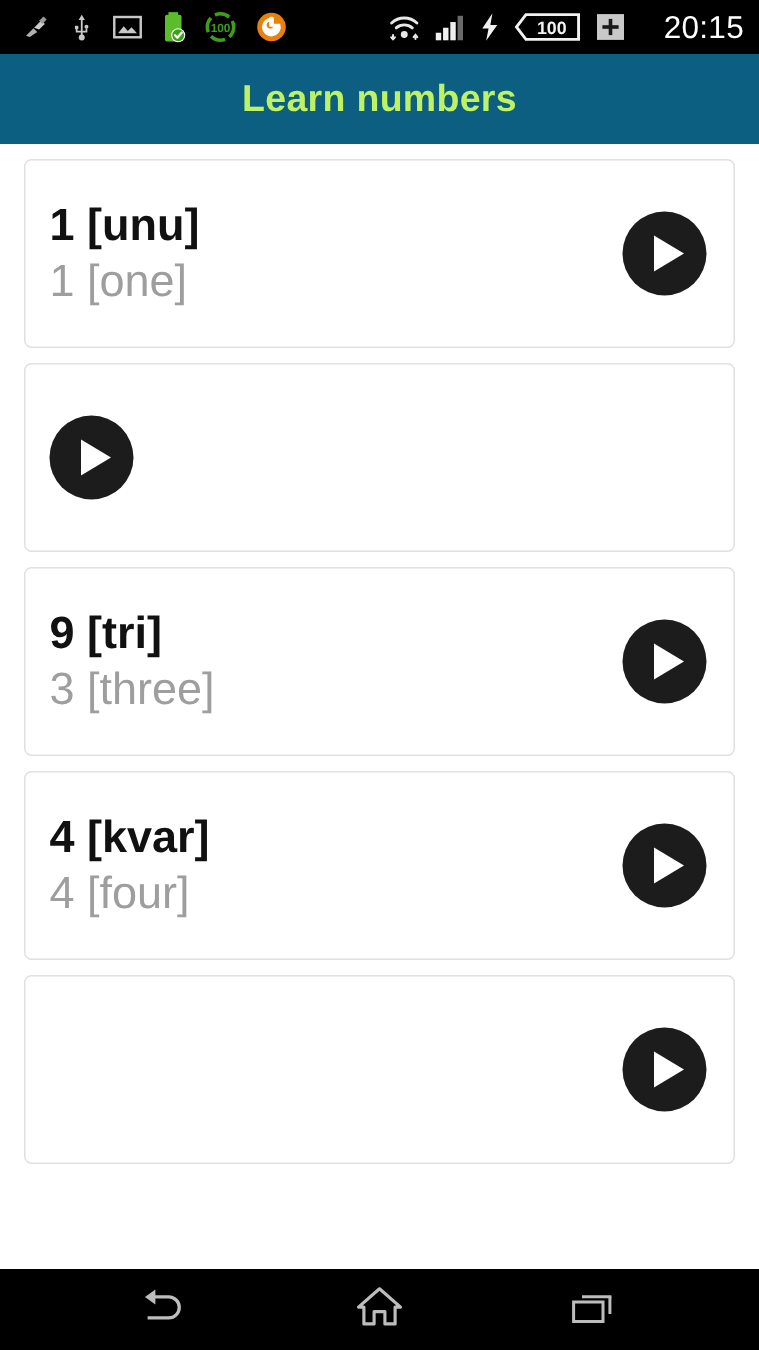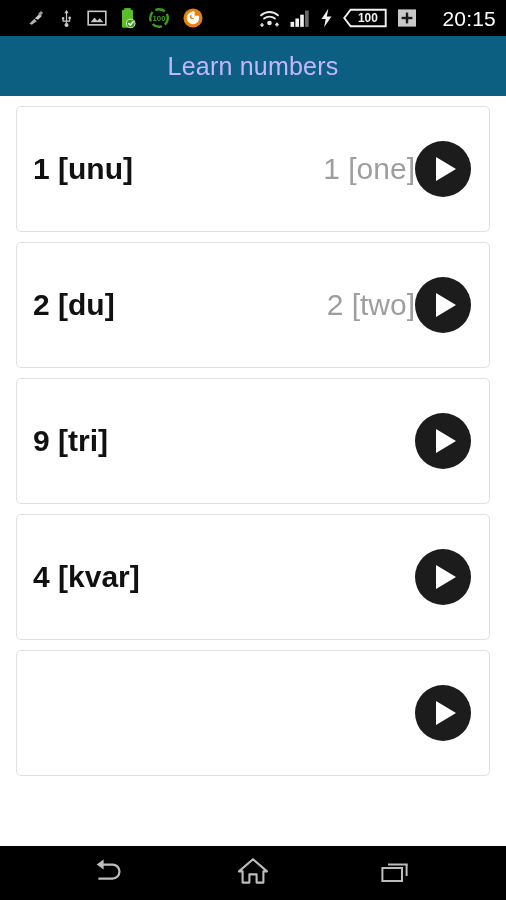--- a/index.html
+++ b/index.html
@@ -23,21 +23,21 @@
     display: flex;
     flex-direction: column;
   }
 
   
   .statusbar {
     height: 36px;
     background: #000000;
     display: flex;
     align-items: center;
-    padding: 0 10px 0 26px;
+    padding: 0 10px 0 14px;
     box-sizing: border-box;
     flex: 0 0 36px;
   }
   .status-left {
     display: flex;
     align-items: center;
     gap: 12px;
   }
   .status-right {
     margin-left: auto;
@@ -63,23 +63,23 @@
   
   .appbar {
     height: 60px;
     background: #0c5f80;
     display: flex;
     align-items: center;
     justify-content: center;
     flex: 0 0 60px;
   }
   .appbar-title {
-    color: #c4b5fd;
+    color: #bef264;
     font-size: 25px;
-    font-weight: normal;
+    font-weight: bold;
     letter-spacing: 0.2px;
   }
 
   
   .list {
     flex: 1 1 auto;
     overflow: hidden;
     padding: 10px 16px 0 16px;
     box-sizing: border-box;
     background: #ffffff;
@@ -91,22 +91,22 @@
     border-radius: 5px;
     height: 126px;
     margin-bottom: 10px;
     box-sizing: border-box;
     display: flex;
     align-items: center;
     padding: 0 18px 0 16px;
   }
   .card-text {
     display: flex;
-    flex-direction: row;
-    justify-content: space-between;
+    flex-direction: column;
+    justify-content: flex-end;
     flex: 1 1 auto;
     min-width: 0;
   }
   .primary {
     color: #111111;
     font-size: 30px;
     font-weight: bold;
     line-height: 1.25;
     white-space: nowrap;
   }
@@ -276,41 +276,39 @@
       <div class="card-text">
         <div class="primary">1 [unu]</div>
         <div class="secondary">1 [one]</div>
       </div>
       <div class="play-btn">
           <span class="tri"></span>
         </div>
     </div>
 
     <div class="card">
-      <div class="card-text">
-        <div class="primary">2 [du]</div>
-        <div class="secondary">2 [two]</div>
-      </div>
       <div class="play-btn">
           <span class="tri"></span>
         </div>
     </div>
 
     <div class="card">
       <div class="card-text">
         <div class="primary">9 [tri]</div>
+        <div class="secondary">3 [three]</div>
       </div>
       <div class="play-btn">
           <span class="tri"></span>
         </div>
     </div>
 
     <div class="card">
       <div class="card-text">
         <div class="primary">4 [kvar]</div>
+        <div class="secondary">4 [four]</div>
       </div>
       <div class="play-btn">
           <span class="tri"></span>
         </div>
     </div>
 
 
     <div class="card">
       <div class="card-text">
         <div class="primary"></div>

